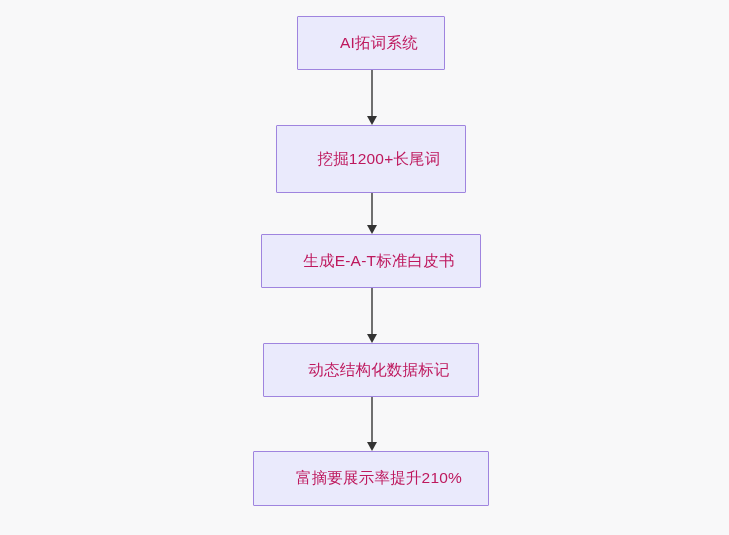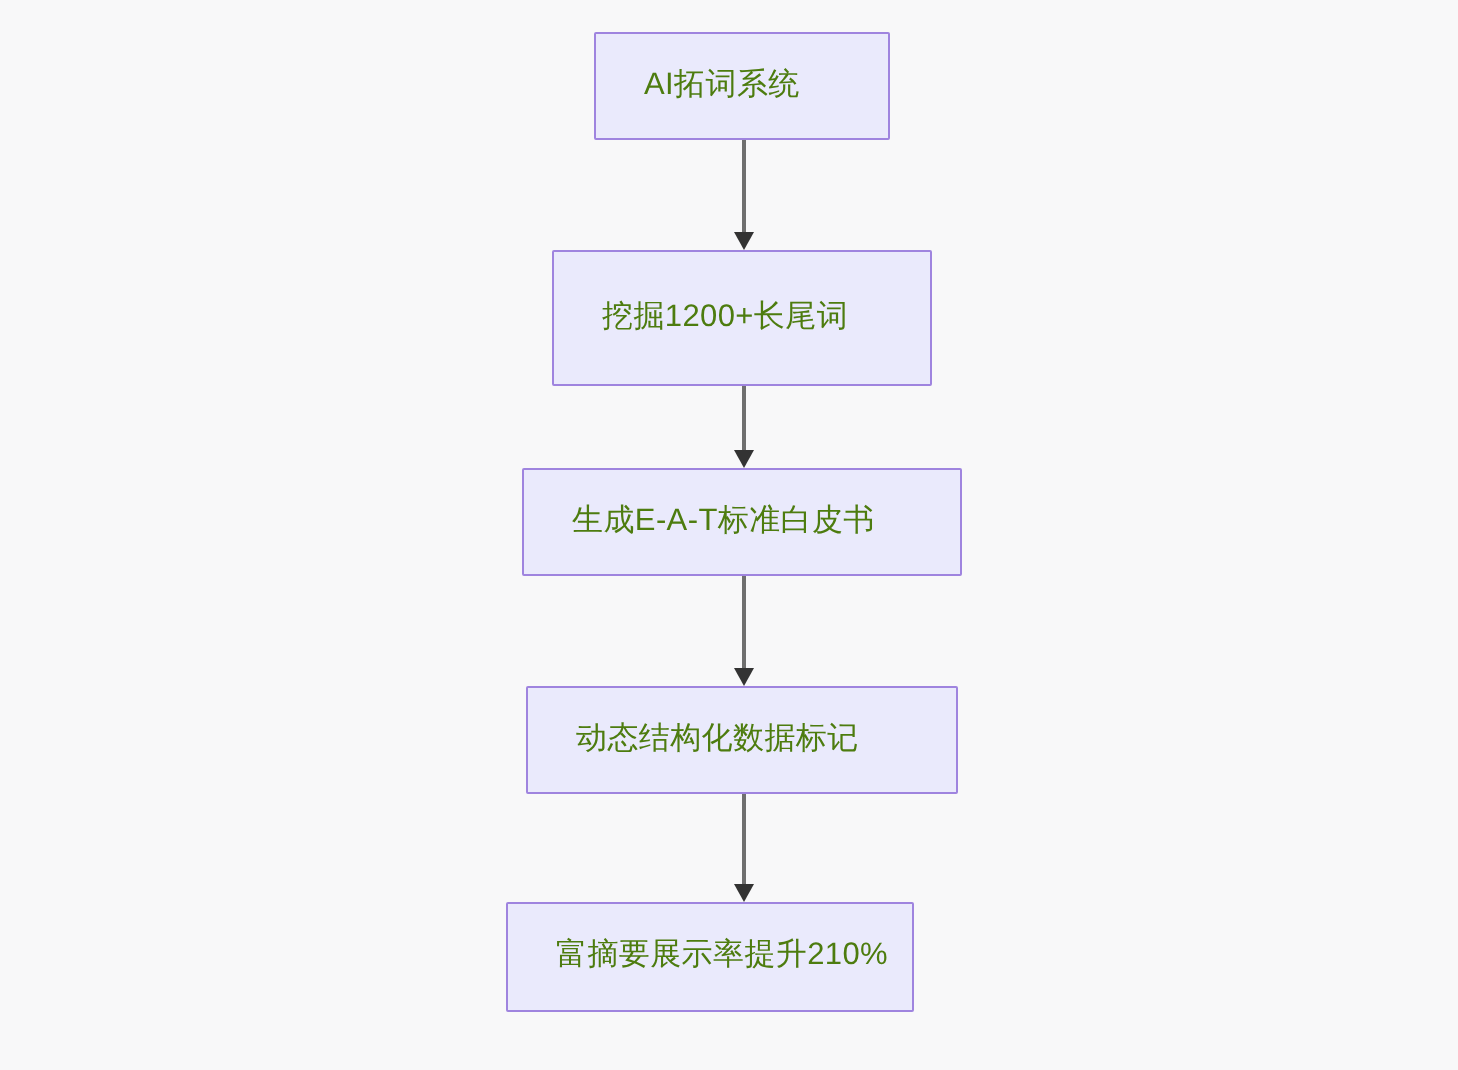--- a/index.html
+++ b/index.html
@@ -21,22 +21,22 @@
     background: #f8f8f9;
   }
   .flow-node {
     position: absolute;
     box-sizing: border-box;
     background: #eaeafc;
     border: 1.6px solid #9f84df;
     border-radius: 1px;
     display: flex;
     align-items: center;
-    justify-content: flex-start;
-    color: #4d7c0f;
+    justify-content: center;
+    color: #be185d;
     font-size: 15.5px;
     letter-spacing: 0.2px;
     line-height: 1.2;
     white-space: nowrap;
     z-index: 2;
     padding-left: 16px;
   }
   .flow-node .node-label {
     display: block;
     padding: 0 8px;
@@ -99,17 +99,17 @@
   </div>
 
   <div class="flow-node" style="left:261px; top:234px; width:220px; height:54px;">
     <span class="node-label">生成E-A-T标准白皮书</span>
   </div>
 
   <div class="flow-node" style="left:263px; top:343px; width:216px; height:54px;">
     <span class="node-label">动态结构化数据标记</span>
   </div>
 
-  <div class="flow-node" style="left:253px; top:451px; width:204px; height:55px;">
+  <div class="flow-node" style="left:253px; top:451px; width:236px; height:55px;">
     <span class="node-label">富摘要展示率提升210%</span>
   </div>
 
 </div>
 
 </body></html>

